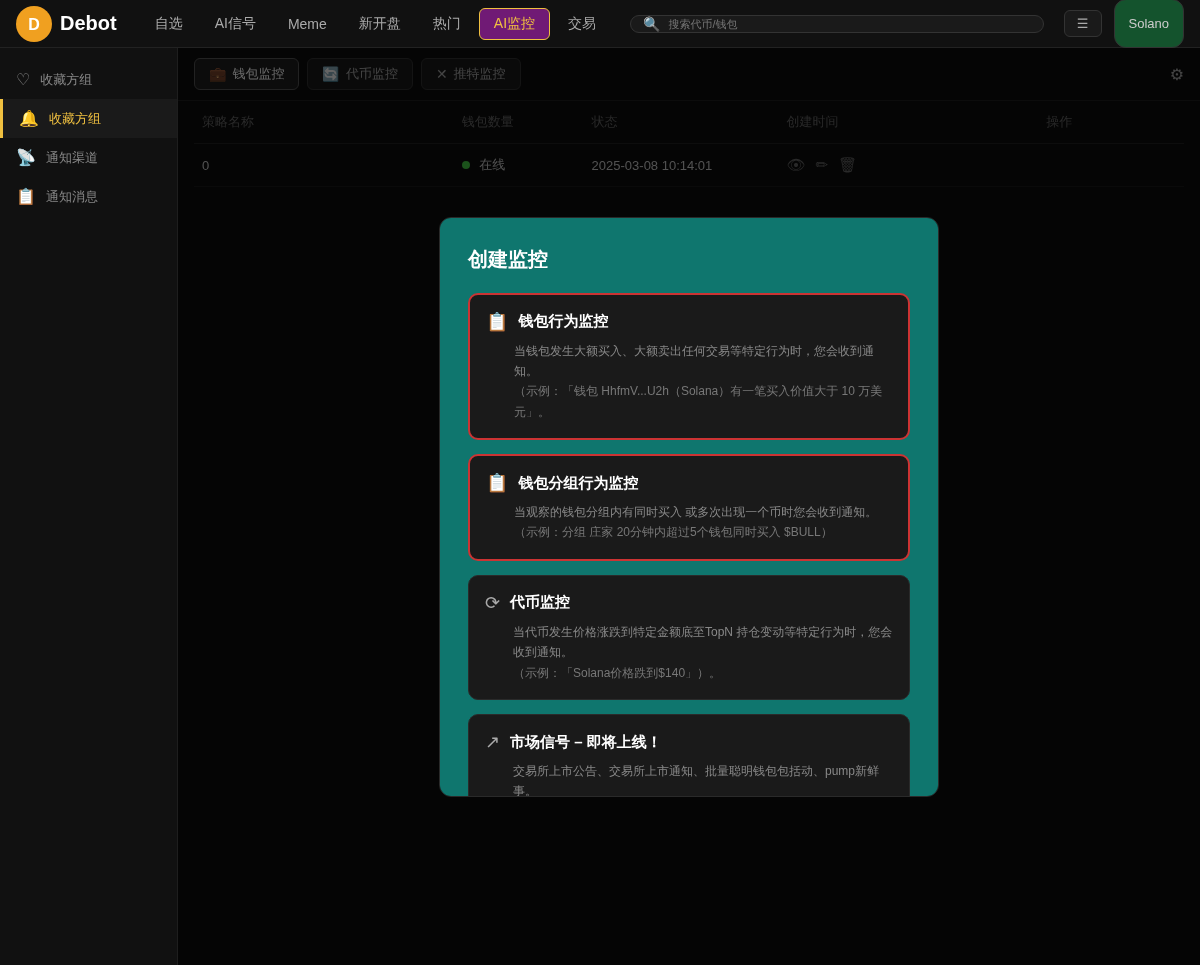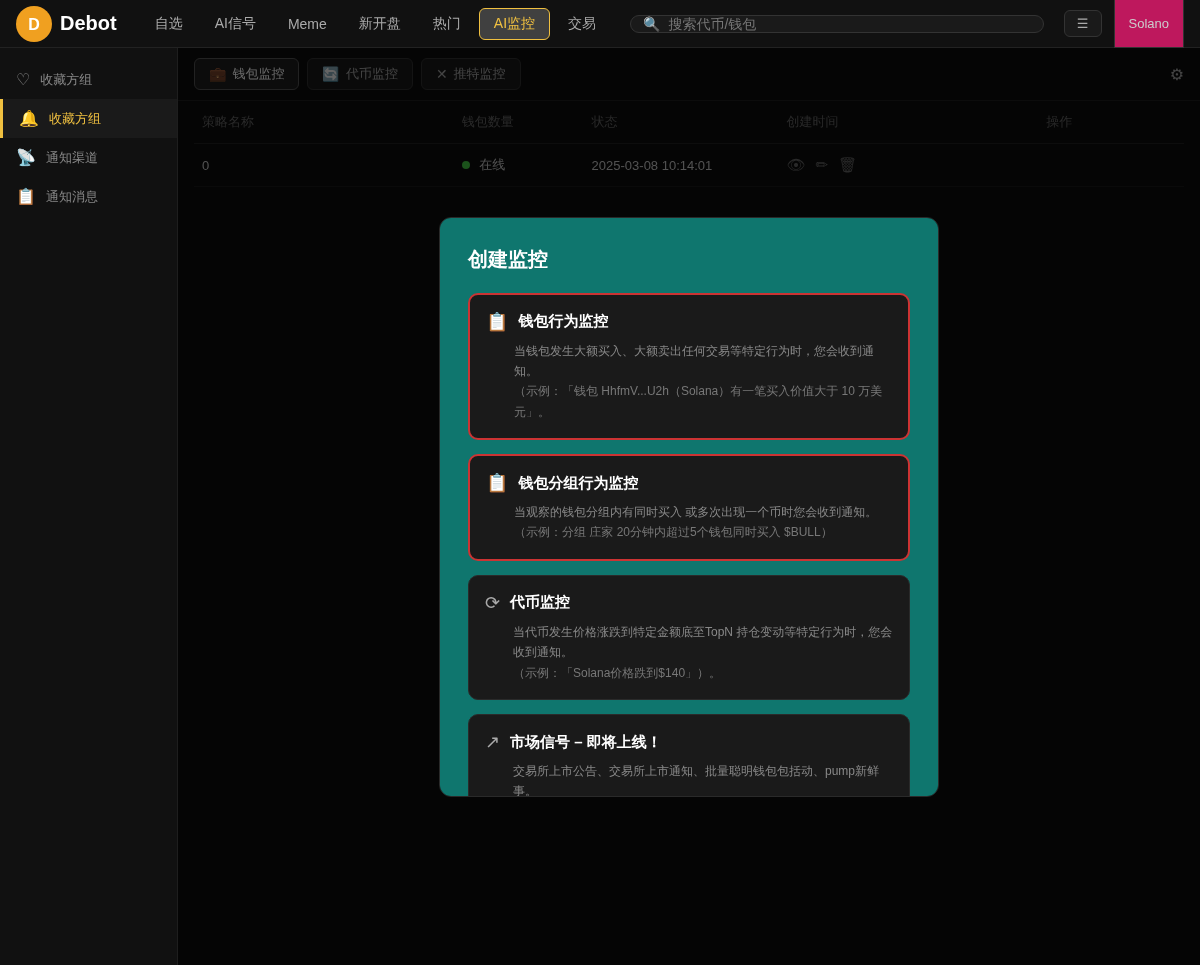--- a/index.html
+++ b/index.html
@@ -40,61 +40,61 @@
     }
     .nav-item {
       color: #aaa;
       padding: 6px 14px;
       border-radius: 6px;
       cursor: pointer;
       font-size: 14px;
       white-space: nowrap;
     }
     .nav-item.active {
-      background: #404040;
+      background: #701a75;
       color: #f0c040;
       border: 1px solid #f0c040;
     }
     .search-bar {
       flex: 1;
       margin: 0 16px;
       display: flex;
       align-items: center;
       background: #1a1a1a;
       border: 1px solid #333;
       border-radius: 20px;
       padding: 0 12px;
       gap: 8px;
     }
     .search-bar input {
       background: transparent;
       border: none;
       outline: none;
       color: #f0abfc;
-      font-size: 14px;
+      font-size: 11px;
       width: 100%;
     }
     .topnav-right {
       display: flex;
       align-items: center;
       gap: 12px;
     }
     .topnav-btn {
       color: #aaa;
       background: #1a1a1a;
       border: 1px solid #333;
       border-radius: 6px;
       padding: 5px 12px;
       cursor: pointer;
       font-size: 13px;
     }
     .wallet-btn {
-      background: #be185d;
+      background: #14532d;
       border: 1px solid #333;
-      border-radius: 0;
+      border-radius: 12px;
       color: #ccc;
       padding: 16px 14px;
       cursor: pointer;
       font-size: 13px;
     }
 
     
     .main-layout {
       display: flex;
       height: calc(965px - 48px);

